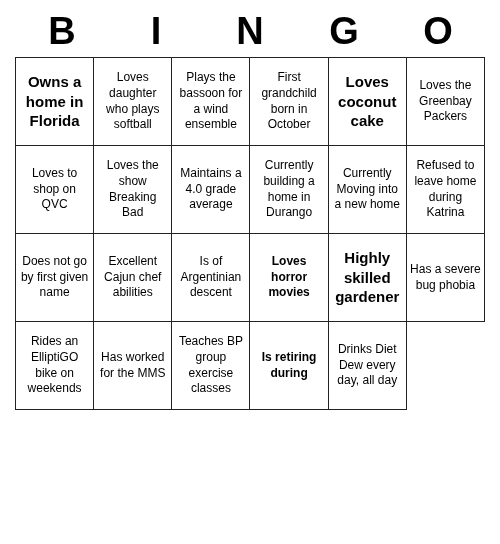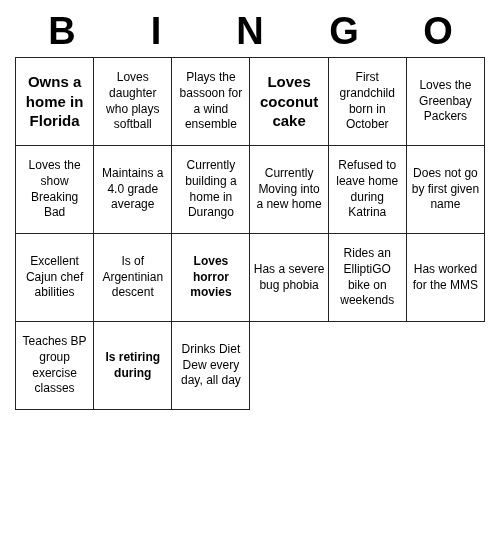--- a/index.html
+++ b/index.html
@@ -63,31 +63,33 @@
     <span class="bingo-letter">I</span>
     <span class="bingo-letter">N</span>
     <span class="bingo-letter">G</span>
     <span class="bingo-letter">O</span>
   </div>
 
 <div id="bingo-grid">
 <div class="bingo-cell large-text">Owns a home in Florida</div>
     <div class="bingo-cell">Loves daughter who plays softball</div>
     <div class="bingo-cell">Plays the bassoon for a wind ensemble</div>
+    <div class="bingo-cell">First grandchild born in October</div>
     <div class="bingo-cell large-text">Loves coconut cake</div>
-    <div class="bingo-cell">First grandchild born in October</div>
     <div class="bingo-cell">Loves the Greenbay Packers</div>
+    <div class="bingo-cell">Loves to shop on QVC</div>
     <div class="bingo-cell">Loves the show Breaking Bad</div>
     <div class="bingo-cell">Maintains a 4.0 grade average</div>
     <div class="bingo-cell">Currently building a home in Durango</div>
     <div class="bingo-cell">Currently Moving into a new home</div>
     <div class="bingo-cell">Refused to leave home during Katrina</div>
     <div class="bingo-cell">Does not go by first given name</div>
     <div class="bingo-cell">Excellent Cajun chef abilities</div>
     <div class="bingo-cell">Is of Argentinian descent</div>
     <div class="bingo-cell xl-text">Loves horror movies</div>
+    <div class="bingo-cell large-text">Highly skilled gardener</div>
     <div class="bingo-cell">Has a severe bug phobia</div>
     <div class="bingo-cell">Rides an ElliptiGO bike on weekends</div>
     <div class="bingo-cell">Has worked for the MMS</div>
     <div class="bingo-cell">Teaches BP group exercise classes</div>
     <div class="bingo-cell xl-text">Is retiring during</div>
     <div class="bingo-cell">Drinks Diet Dew every day, all day</div>
   </div>
 
 </body></html>

